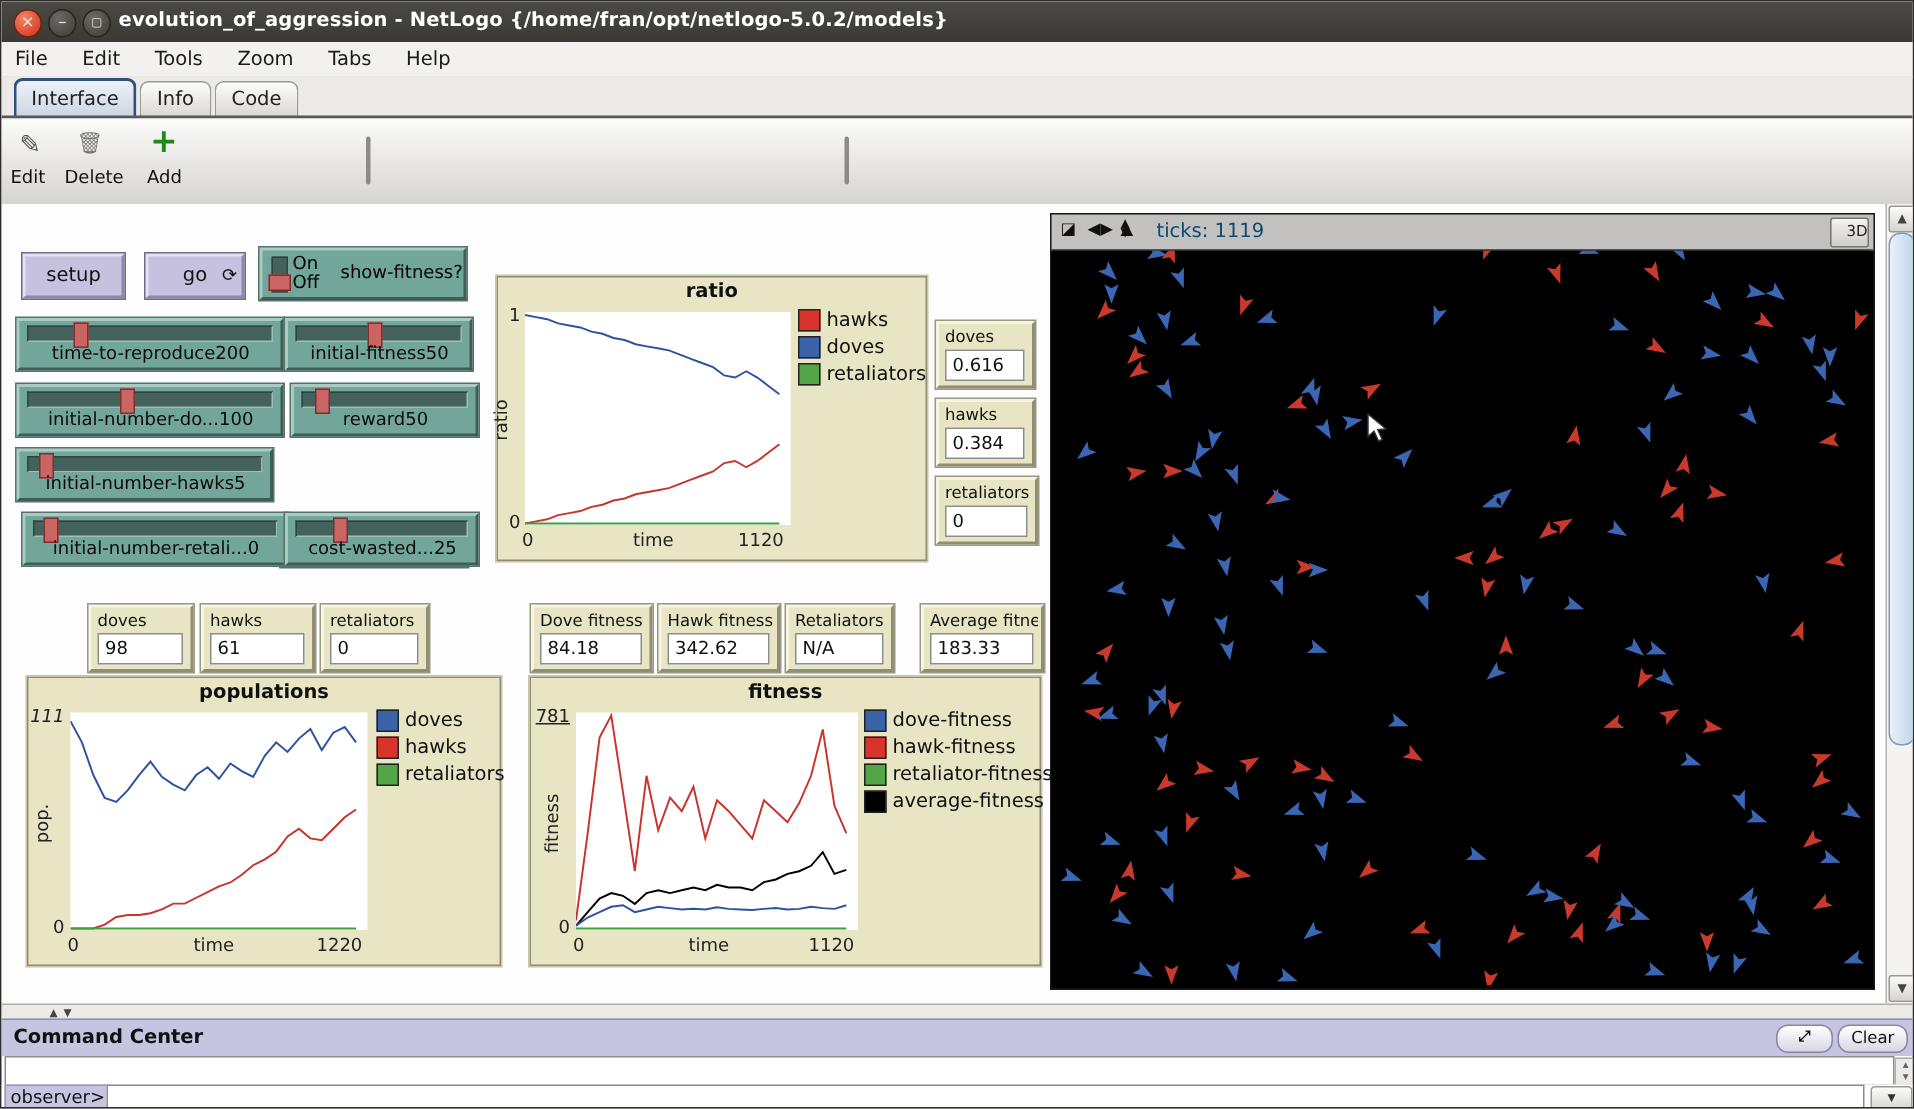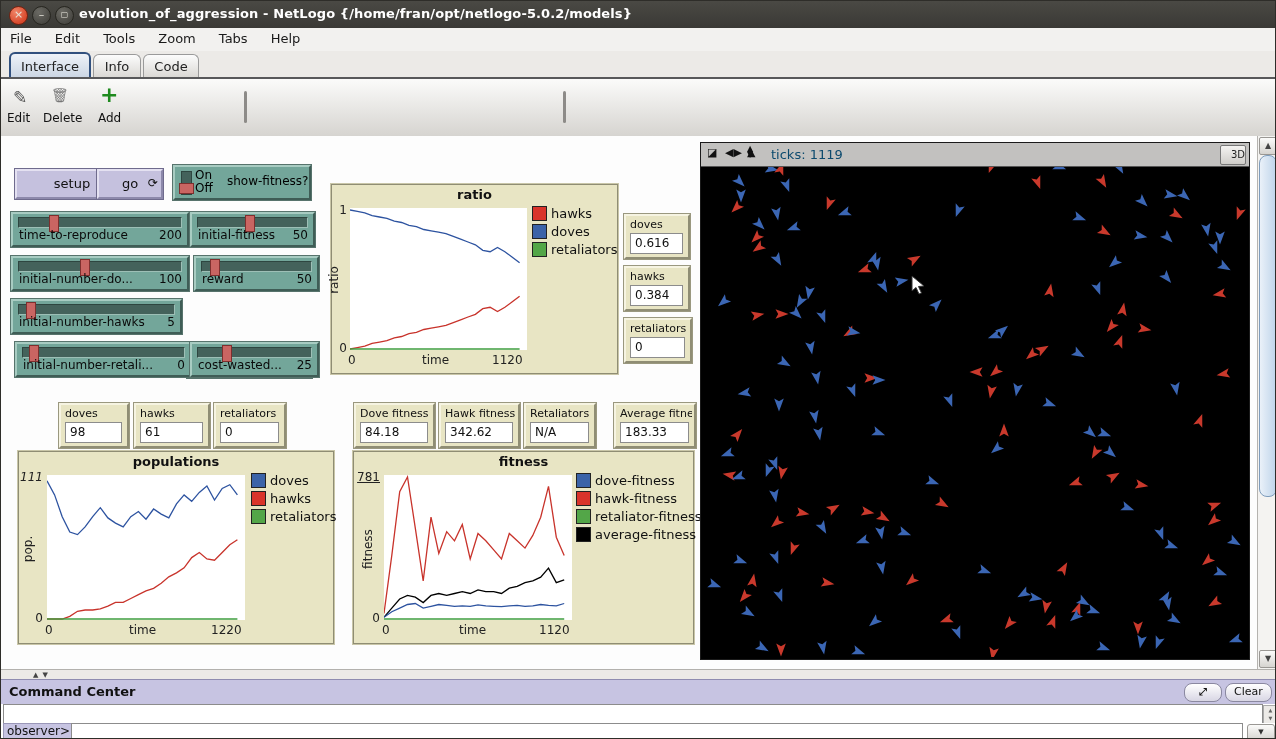--- a/index.html
+++ b/index.html
@@ -53,40 +53,40 @@
   #ticks-combo .cb-btn{position:absolute;right:1px;top:1px;width:18px;height:18px;border-left:1px solid #9a9894;
     background:linear-gradient(#eceae6,#c9c7c3);text-align:center;font-size:8px;line-height:18px;color:#333;}
   #settings-btn{position:absolute;left:580px;top:95px;width:88px;height:23px;background:linear-gradient(#fefefe,#d8d6d2);
     border:1px solid #84827e;border-radius:4px;font-size:12px;text-align:center;line-height:22px;}
   
   #iface{position:absolute;left:0;top:135px;width:1256px;height:533px;background:#fdfdfd;}
   
   .nl-button{position:absolute;background:#c5c1de;border-top:2px solid #e4e1f1;border-left:2px solid #e4e1f1;
     border-right:2px solid #8d89ab;border-bottom:2px solid #8d89ab;outline:1px solid #6f6b8d;
     font-size:13px;color:#111;text-align:center;}
-  #btn-setup{left:14px;top:33px;width:64px;height:26px;line-height:26px;padding-left:23px;}
+  #btn-setup{left:14px;top:33px;width:64px;height:26px;line-height:26px;}
   #btn-go{left:96px;top:33px;width:62px;height:26px;line-height:26px;}
   #btn-go .forever{position:absolute;right:3px;bottom:1px;font-size:12px;}
   
   #switch{position:absolute;left:172px;top:29px;width:134px;height:31px;background:#73a69a;
     border-top:2px solid #a8ccc2;border-left:2px solid #a8ccc2;border-right:2px solid #3f5d56;border-bottom:2px solid #3f5d56;
     outline:1px solid #57736c;font-size:12px;text-decoration:underline;}
   #switch .channel{position:absolute;left:6px;top:4px;width:9px;height:22px;background:#44625b;border:1px solid #2e4640;}
   #switch .sw-handle{position:absolute;left:4px;top:16px;width:13px;height:9px;background:#c96562;border:1px solid #7e2f2e;}
   #switch .on{position:absolute;left:20px;top:1px;}
   #switch .off{position:absolute;left:20px;top:14px;}
   #switch .sw-label{position:absolute;left:52px;top:7px;}
   
   .nl-slider{position:absolute;height:31px;background:#73a69a;
     border-top:2px solid #a8ccc2;border-left:2px solid #a8ccc2;border-right:2px solid #3f5d56;border-bottom:2px solid #3f5d56;
     outline:1px solid #57736c;font-size:12px;color:#0a0a0a;}
   .sl-groove{position:absolute;left:5px;right:5px;top:3px;height:9px;background:#44625b;
     border-top:1px solid #2e4640;border-left:1px solid #2e4640;border-bottom:1px solid #9dbfb6;border-right:1px solid #9dbfb6;}
   .sl-handle{position:absolute;top:-3px;width:8px;height:15px;background:#c96562;border:1px solid #7e2f2e;}
-  .sl-row{position:absolute;left:6px;right:5px;top:14px;display:flex;justify-content:space-between;white-space:nowrap;overflow:hidden;}
+  .sl-row{position:absolute;left:6px;right:5px;top:14px;display:flex;justify-content:center;white-space:nowrap;overflow:hidden;}
   #slider-0{left:10px;top:76px;width:174px;}
   #slider-1{left:189px;top:76px;width:121px;}
   #slider-2{left:10px;top:120px;width:174px;}
   #slider-3{left:193px;top:120px;width:121px;}
   #slider-4{left:10px;top:163px;width:167px;}
   #slider-5{left:186px;top:163px;width:121px;margin-top:44px;}
   #slider-6{left:14px;top:206px;width:173px;}
   #slider-7{left:189px;top:206px;width:125px;}
   
   .monitor{position:absolute;background:#e8e5c4;border-top:2px solid #f6f4e2;border-left:2px solid #f6f4e2;

